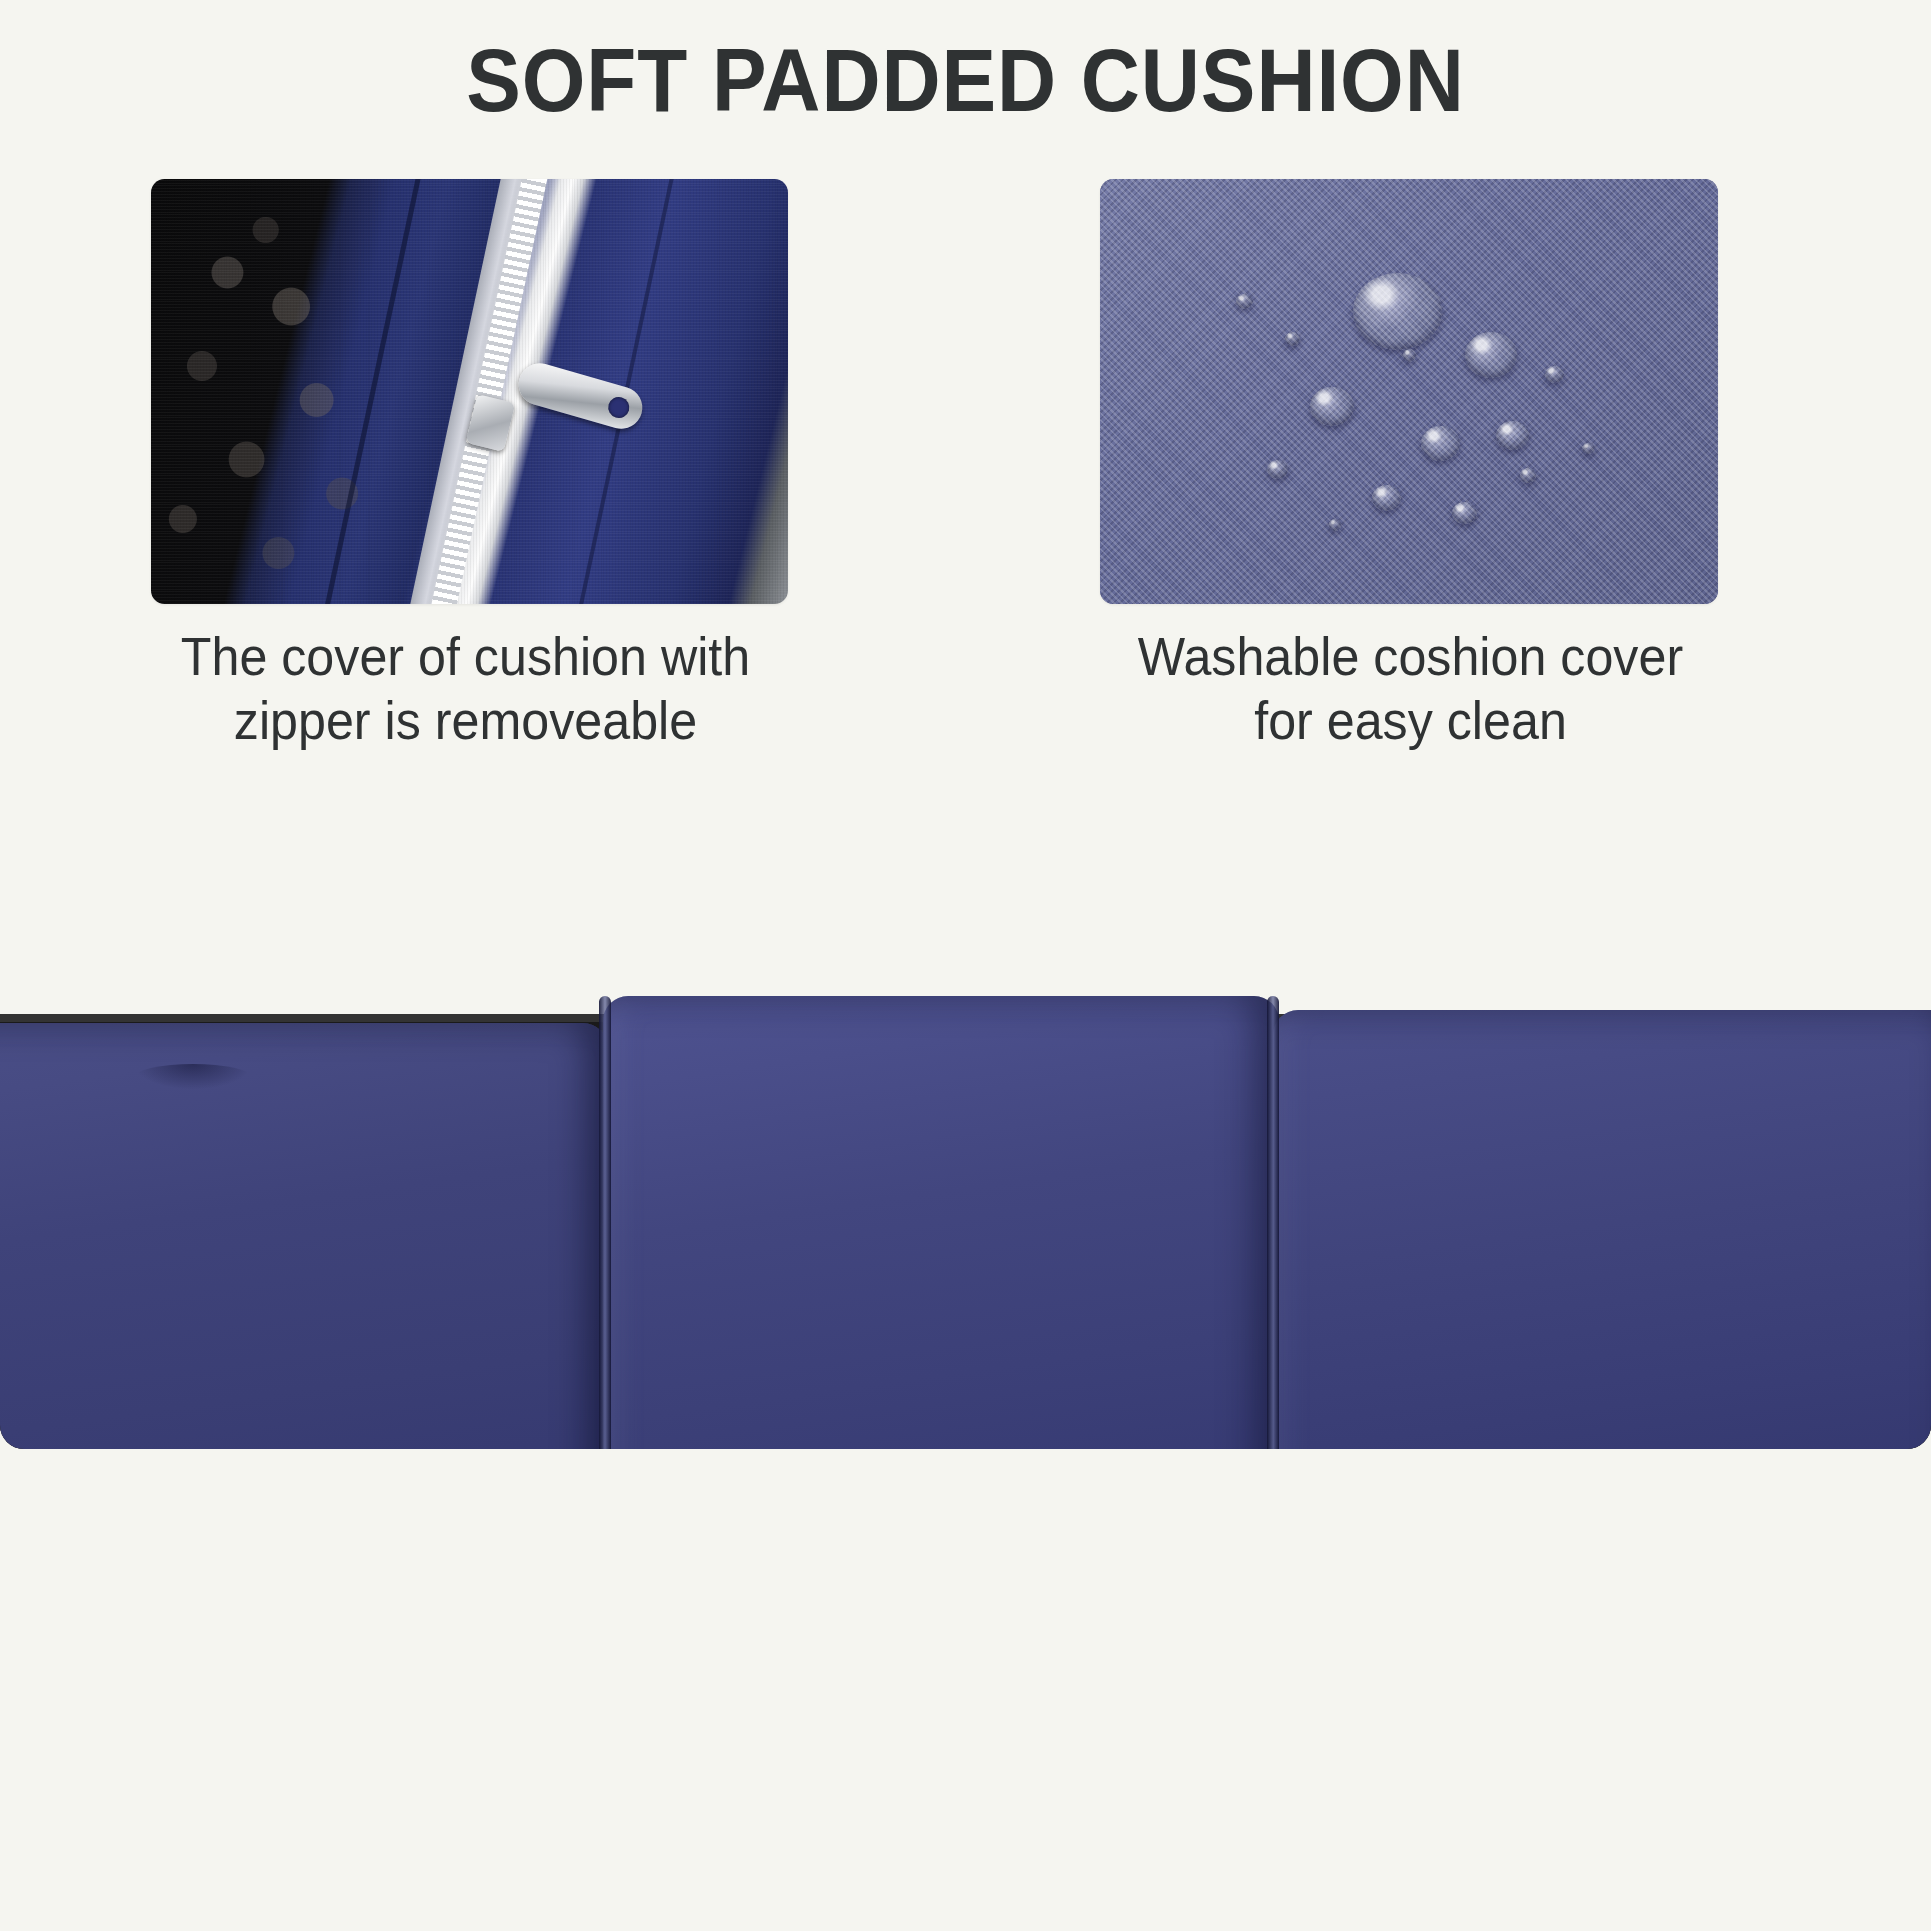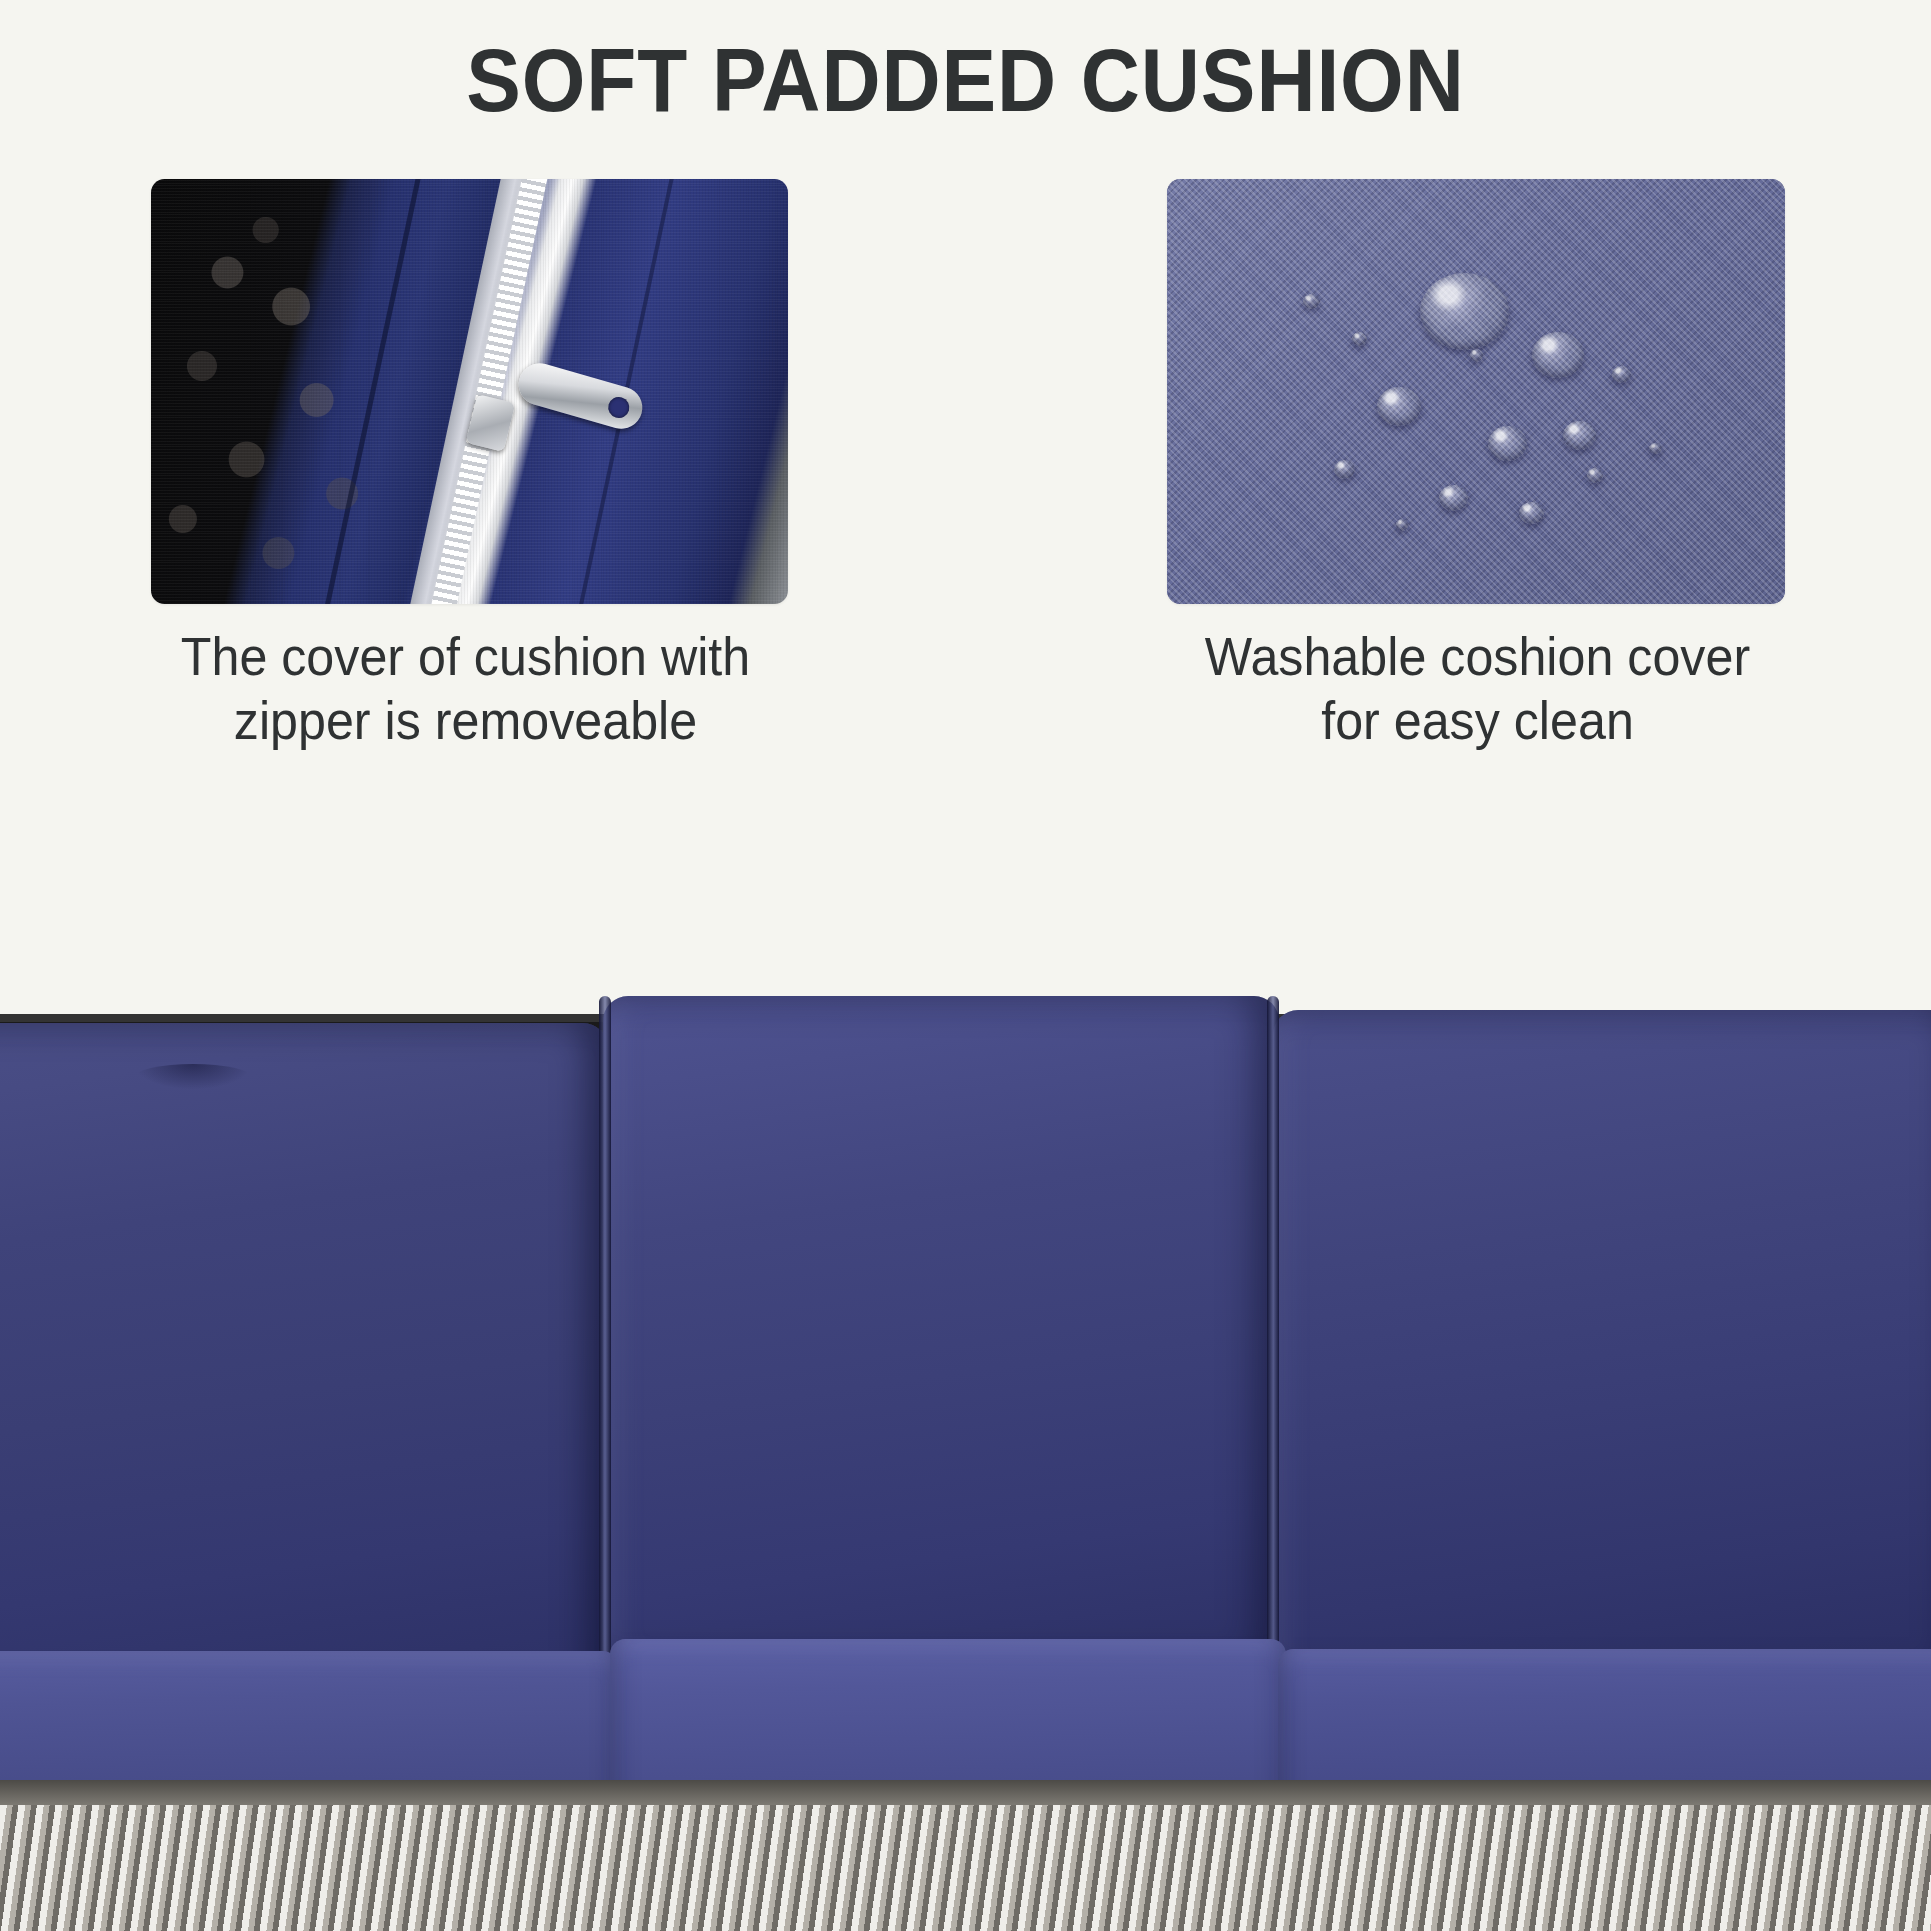--- a/index.html
+++ b/index.html
@@ -6,23 +6,24 @@
 
   html, body {
     width:1931px; height:1931px;
     background:#f5f5f0;
     font-family:"Liberation Sans", sans-serif;
     overflow:hidden;
   }
 
   #page {
     position:relative;
-    width:1931px; height:1931px;
+    width:1931px; height:1449px;
     background:#f5f5f0;
     overflow:hidden;
+    border-radius:24px;
   }
 
   
   .title {
     position:absolute;
     left:0; top:29px;
     width:1931px;
     text-align:center;
     font-family:"Liberation Sans", sans-serif;
     font-weight:700;
@@ -41,21 +42,21 @@
     width:1931px;
     height:599px;
   }
 
   .feature {
     position:absolute;
     top:0;
     width:637px;
   }
   .feature.left  { left:143px;padding-left:8px; }
-  .feature.right { left:1151px;padding-left:16px; }
+  .feature.right { left:1084px;padding-left:16px; }
 
   .photo {
     position:relative;
     width:637px;
     height:425px;
     border-radius:13.5px;
     overflow:hidden;
     box-shadow:0 1px 2.9px rgba(0,0,0,0.07);
   }
   .feature.left .photo  { width:637px; height:425px; }

